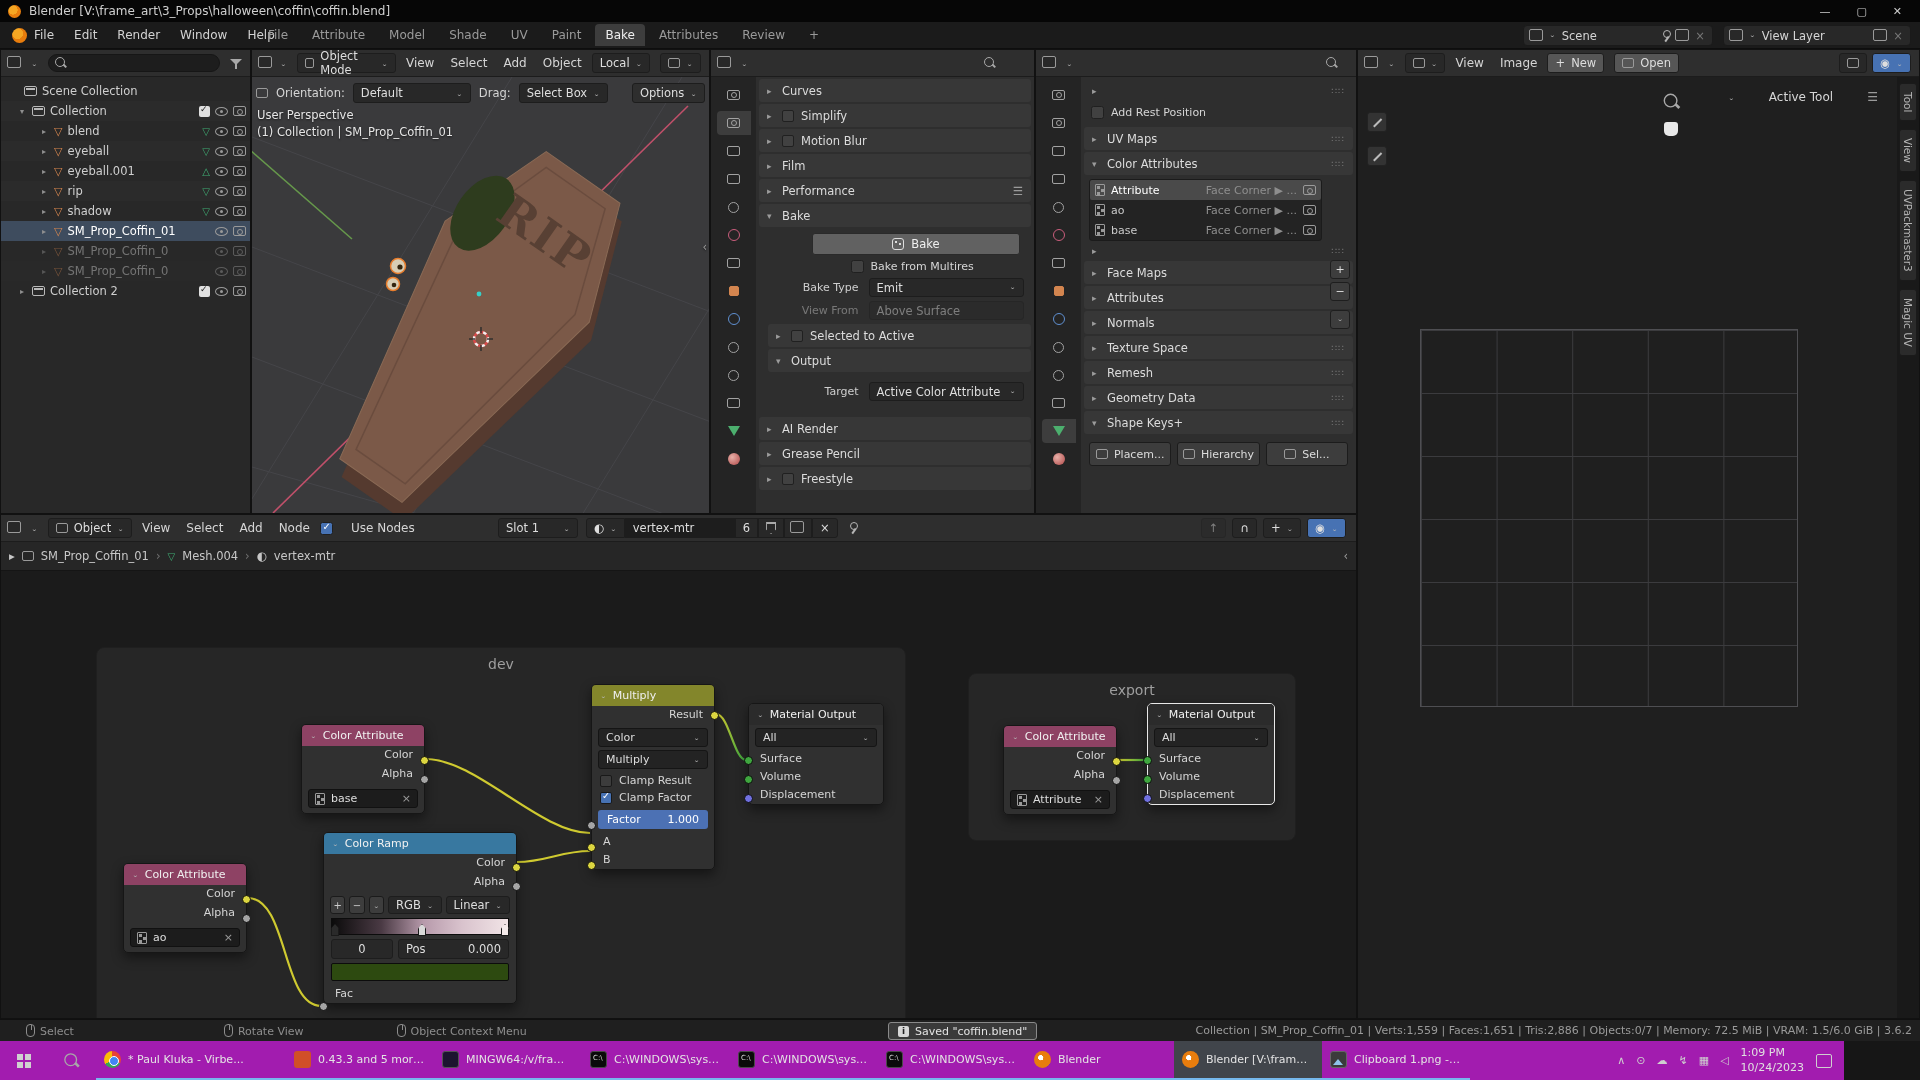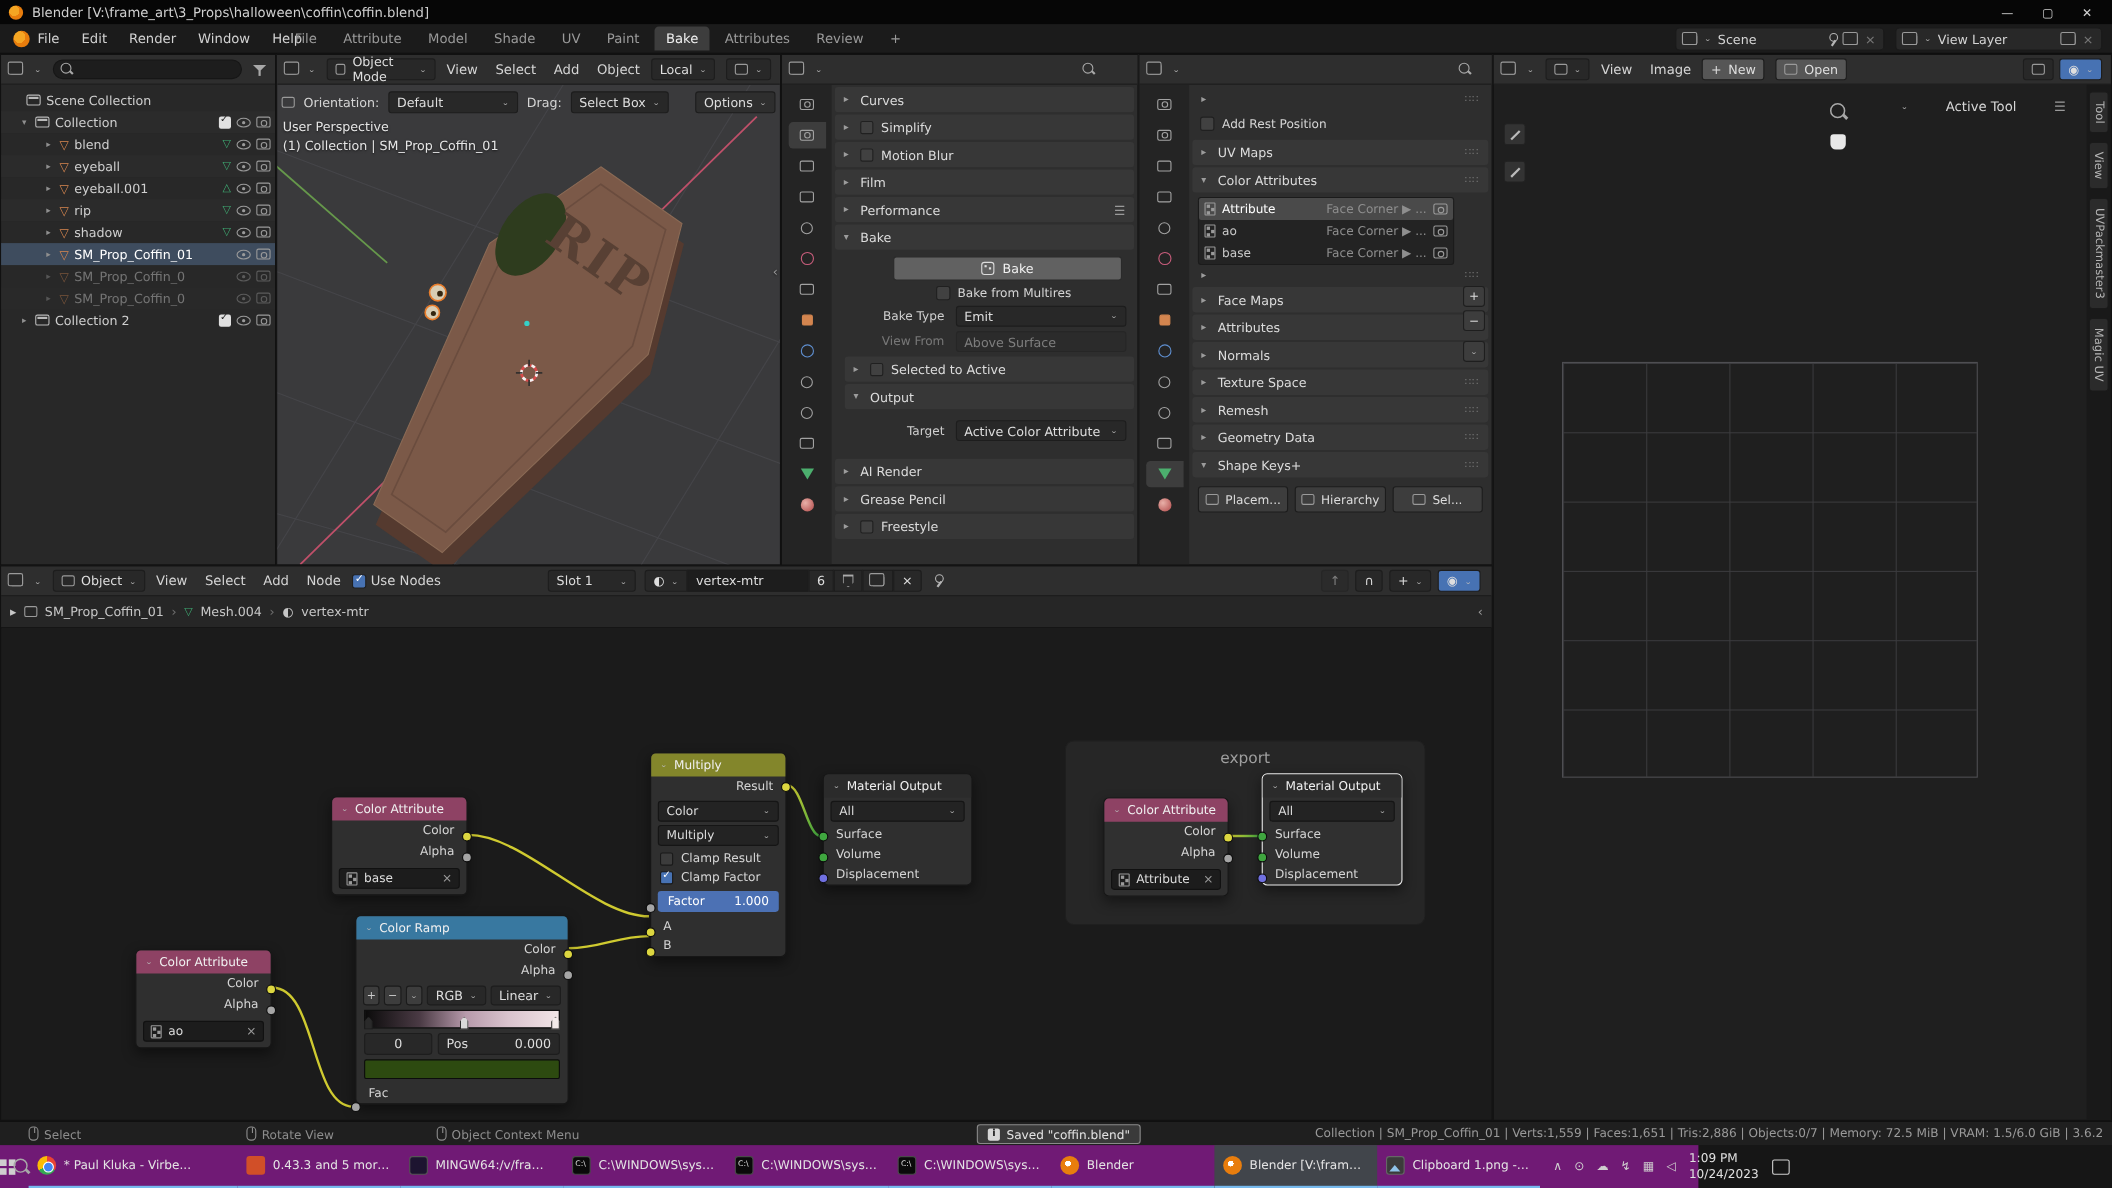--- a/index.html
+++ b/index.html
@@ -136,21 +136,21 @@
   .toolico{width:20px;height:20px;background:#333;border:1px solid #222;border-radius:3px;position:relative}
   .toolico::after{content:"";position:absolute;left:4px;top:9px;width:11px;height:1.5px;background:#bbb;transform:rotate(-45deg)}
   .handico{width:14px;height:14px;background:#e8e8e8;border-radius:3px 3px 5px 5px;position:relative}
   
   #statusbar{position:absolute;left:0;top:1019px;width:1920px;height:22px;background:#1f1f1f;border-top:1px solid #101010;display:flex;align-items:center;font-size:11px;color:#8d8d8d}
   .mico{display:inline-block;width:9px;height:13px;border:1px solid #8d8d8d;border-radius:4px;position:relative;margin-right:5px;vertical-align:-2px}
   .mico::after{content:"";position:absolute;left:4px;top:0;width:1px;height:5px;background:#8d8d8d}
   #notif{position:absolute;left:888px;top:2px;height:18px;background:#3a3a3a;border:1px solid #8a8a8a;border-radius:3px;display:flex;align-items:center;gap:6px;padding:0 9px;color:#e3e3e3}
   .infoico{width:11px;height:11px;border-radius:2px;background:#d8d8d8;color:#222;font-size:9px;font-weight:bold;display:flex;align-items:center;justify-content:center}
   
-  #taskbar{position:absolute;left:0;top:1041px;width:1544px;height:39px;background:#701a75;display:flex;align-items:stretch;color:#e0e0e0}
+  #taskbar{position:absolute;left:0;top:1041px;width:1844px;height:39px;background:#a21caf;display:flex;align-items:stretch;color:#e0e0e0}
   .winbtn{width:48px;display:flex;align-items:center;justify-content:center}
   .startico{width:14px;height:14px;background:
     linear-gradient(#cfcfcf,#cfcfcf) 0 0/6px 6px no-repeat,
     linear-gradient(#cfcfcf,#cfcfcf) 8px 0/6px 6px no-repeat,
     linear-gradient(#cfcfcf,#cfcfcf) 0 8px/6px 6px no-repeat,
     linear-gradient(#cfcfcf,#cfcfcf) 8px 8px/6px 6px no-repeat}
   .tbtn{width:148px;display:flex;align-items:center;gap:7px;padding:0 8px;font-size:11px;border-bottom:2px solid #76b9ed}
   .tbtn.active{background:#41454b}
   .tbtn:first-of-type{width:190px}
   .tlbl{overflow:hidden;white-space:nowrap;text-overflow:ellipsis;color:#e4e4e4}
@@ -778,21 +778,21 @@
       <span>Object</span>
         <span class="cv">⌄</span>
     </span>
     <span style="display:flex;gap:16px">
 
     <span>View</span>
         <span>Select</span>
         <span>Add</span>
         <span>Node</span>
       </span>
-    <span style="display:flex;align-items:center;gap:4px">
+    <span style="display:flex;align-items:center;gap:18px">
       <span class="chk on"></span>
       <span>Use Nodes</span>
     </span>
     <span class="wdd" style="position:absolute;left:497px;width:80px;justify-content:space-between">
       <span>Slot 1</span>
         <span class="cv">⌄</span>
     </span>
     <span style="position:absolute;left:585px;display:flex;align-items:center;gap:0">
       <span class="wdd" style="border-radius:3px 0 0 3px">
           <span>◐</span>
@@ -838,20 +838,23 @@
     <span>SM_Prop_Coffin_01</span>
     <span class="dim">›</span>
     <span class="gtri">▽</span>
     <span>Mesh.004</span>
     <span class="dim">›</span>
     <span>◐</span>
     <span>vertex-mtr</span>
     <span style="margin-left:auto;color:#9a9a9a">‹</span>
   </div>
   <div id="ncanvas">
+    <div class="frame" style="left:95px;top:76px;width:810px;height:390px">
+      <div class="framelbl">dev</div>
+    </div>
     <div class="frame" style="left:967px;top:102px;width:328px;height:168px">
       <div class="framelbl">export</div>
     </div>
     <svg width="1357" height="449" style="position:absolute;left:0;top:0;pointer-events:none">
       <defs>
         <linearGradient id="g1" gradientUnits="userSpaceOnUse" x1="715" y1="143" x2="746" y2="189">
           <stop offset="0" stop-color="#cfca30"></stop>
             <stop offset="1" stop-color="#3fa63f"></stop>
         </linearGradient>
         <linearGradient id="g2" gradientUnits="userSpaceOnUse" x1="1117" y1="189" x2="1145" y2="189">

